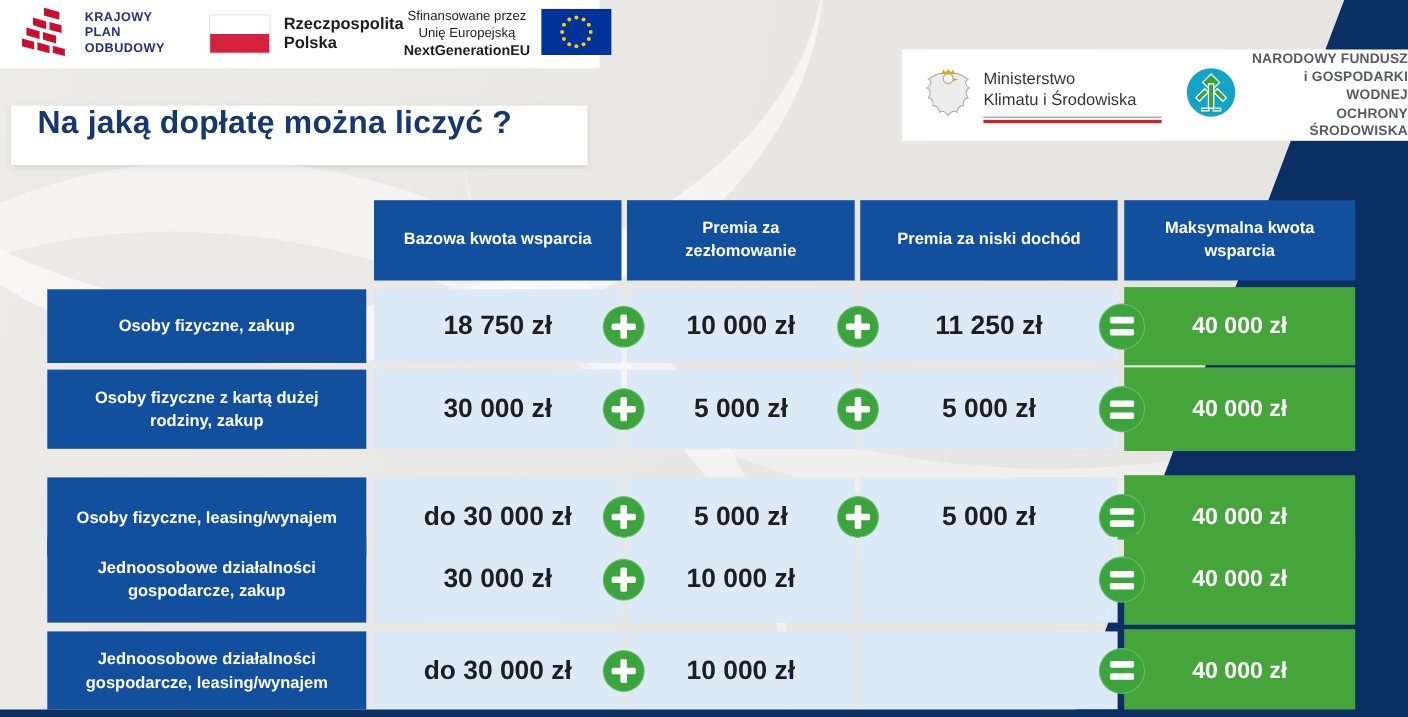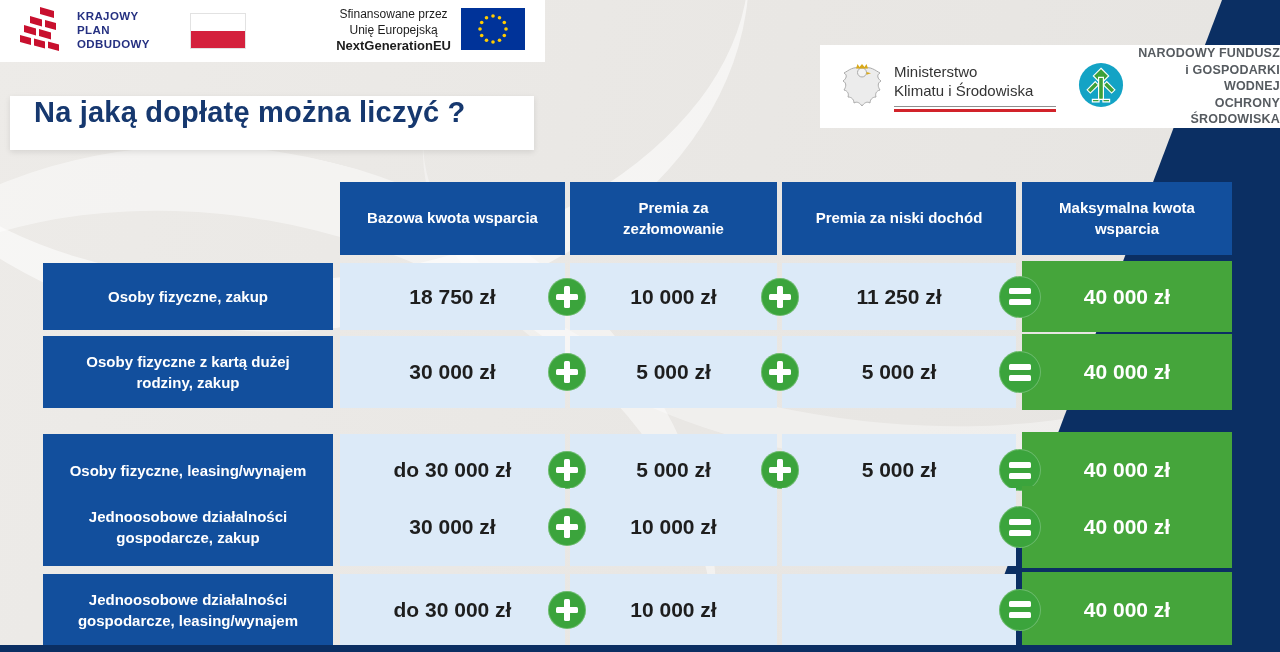--- a/index.html
+++ b/index.html
@@ -65,21 +65,21 @@
 
   
   .trow{position:absolute;left:0;width:1280px;z-index:2;}
   .trow-0{top:263px;height:67px;} .trow-1{top:336px;height:72px;}
   .trow-2{top:434px;height:72px;} .trow-3{top:488px;height:78px;}
   .trow-4{top:574px;height:71px;}
   .rlabel{position:absolute;left:43px;width:290px;height:100%;background:#124F9D;color:#ffffff;
     display:flex;align-items:center;justify-content:center;text-align:center;
     font-size:15px;font-weight:bold;line-height:1.4;white-space:pre-line;box-sizing:border-box;padding:0 8px;}
   .cell{position:absolute;height:100%;background:#DCEAF8;color:#1E1E1E;
-    display:flex;align-items:center;justify-content:center;font-size:21px;font-weight:bold;}
+    display:flex;align-items:center;justify-content:center;font-size:24px;font-weight:bold;}
   .c1{left:340px;width:225px;} .c2{left:570px;width:207px;} .c3{left:782px;width:234px;}
   .result{position:absolute;left:1022px;width:210px;top:-2px;height:calc(100% + 4px);background:#45A53B;
     color:#ffffff;display:flex;align-items:center;justify-content:center;font-size:21px;font-weight:bold;}
   .op{position:absolute;top:50%;transform:translate(-50%,-50%);background:#3BA43C;border-radius:50%;
     display:flex;align-items:center;justify-content:center;z-index:3;box-shadow:0 0 0 1px rgba(255,255,255,0.25) inset;}
   .plus{width:38px;height:38px;}
   .plus::before,.plus::after{content:"";position:absolute;background:#ffffff;border-radius:1.5px;}
   .plus::before{width:22px;height:6px;} .plus::after{width:6px;height:22px;}
   .p1{left:567px;} .p2{left:780px;}
   .eq{left:1020px;width:42px;height:42px;flex-direction:column;gap:5px;}
@@ -106,20 +106,24 @@
         <path d="M14 31.5 L25 34.5 L25 41.5 L14 38.5 Z"></path>
         <path d="M28 34.5 L39 37.5 L39 44 L28 41 Z"></path>
     </svg>
   </span>
   <div class="kpo-text">
     <span>KRAJOWY</span>
     <span>PLAN</span>
     <span>ODBUDOWY</span>
   </div>
   <div class="pl-flag"></div>
+  <div class="pl-text">
+    <span>Rzeczpospolita</span>
+    <span>Polska</span>
+  </div>
   <div class="eu-text">
     <div>Sfinansowane przez</div>
     <div>Unię Europejską</div>
     <div class="l3">NextGenerationEU</div>
   </div>
   <span class="eu-flag">
     <svg width="64" height="42" viewBox="0 0 64 42" xmlns="http://www.w3.org/2000/svg">
       <rect width="64" height="42" fill="#003399"></rect>
       <g fill="#FFCC00">
         <circle cx="32" cy="8" r="1.8"></circle>

